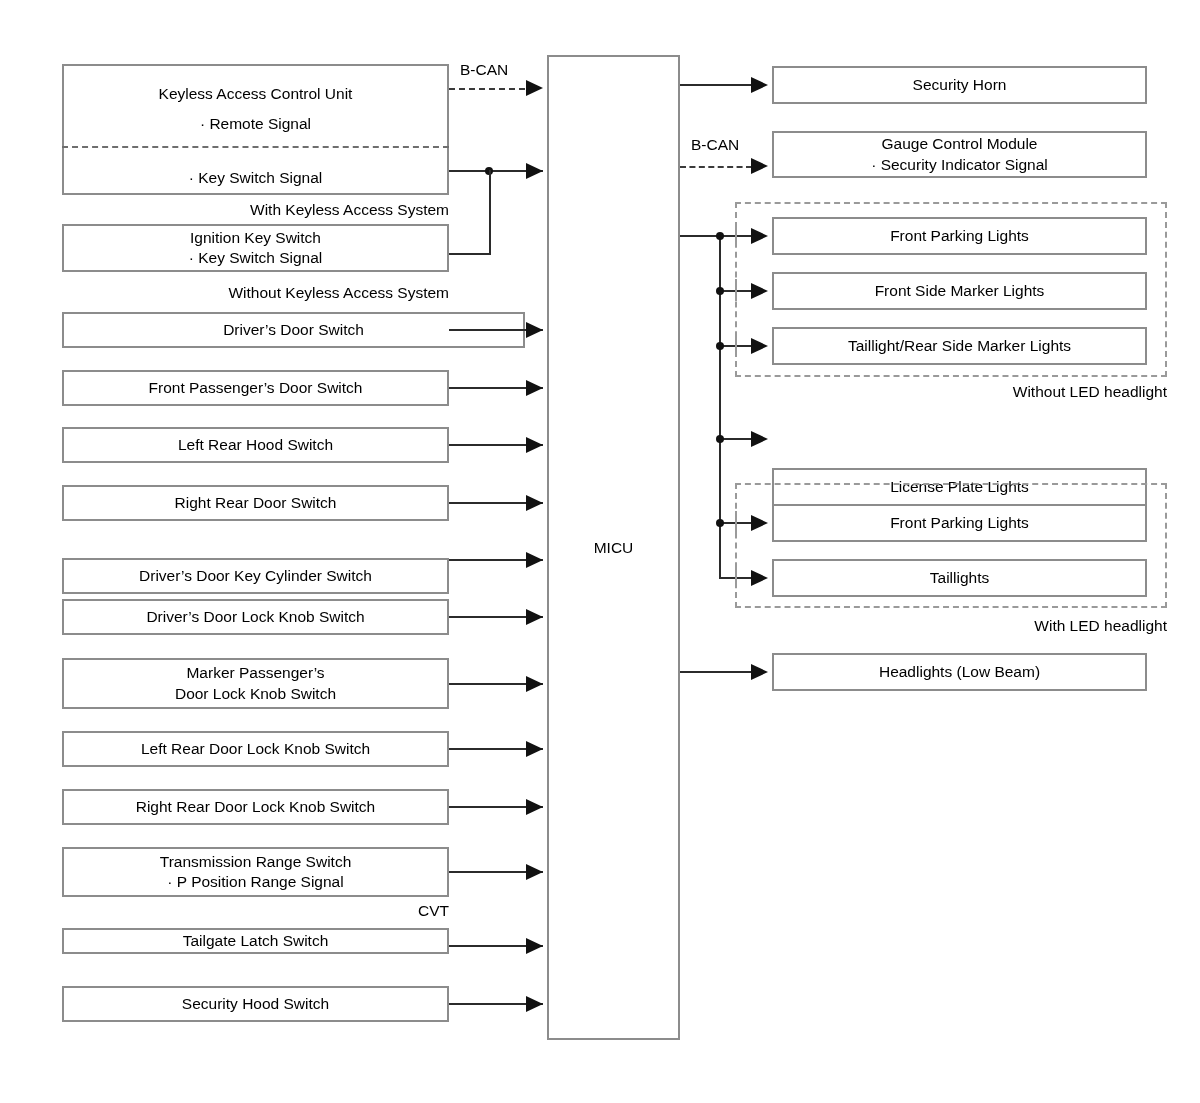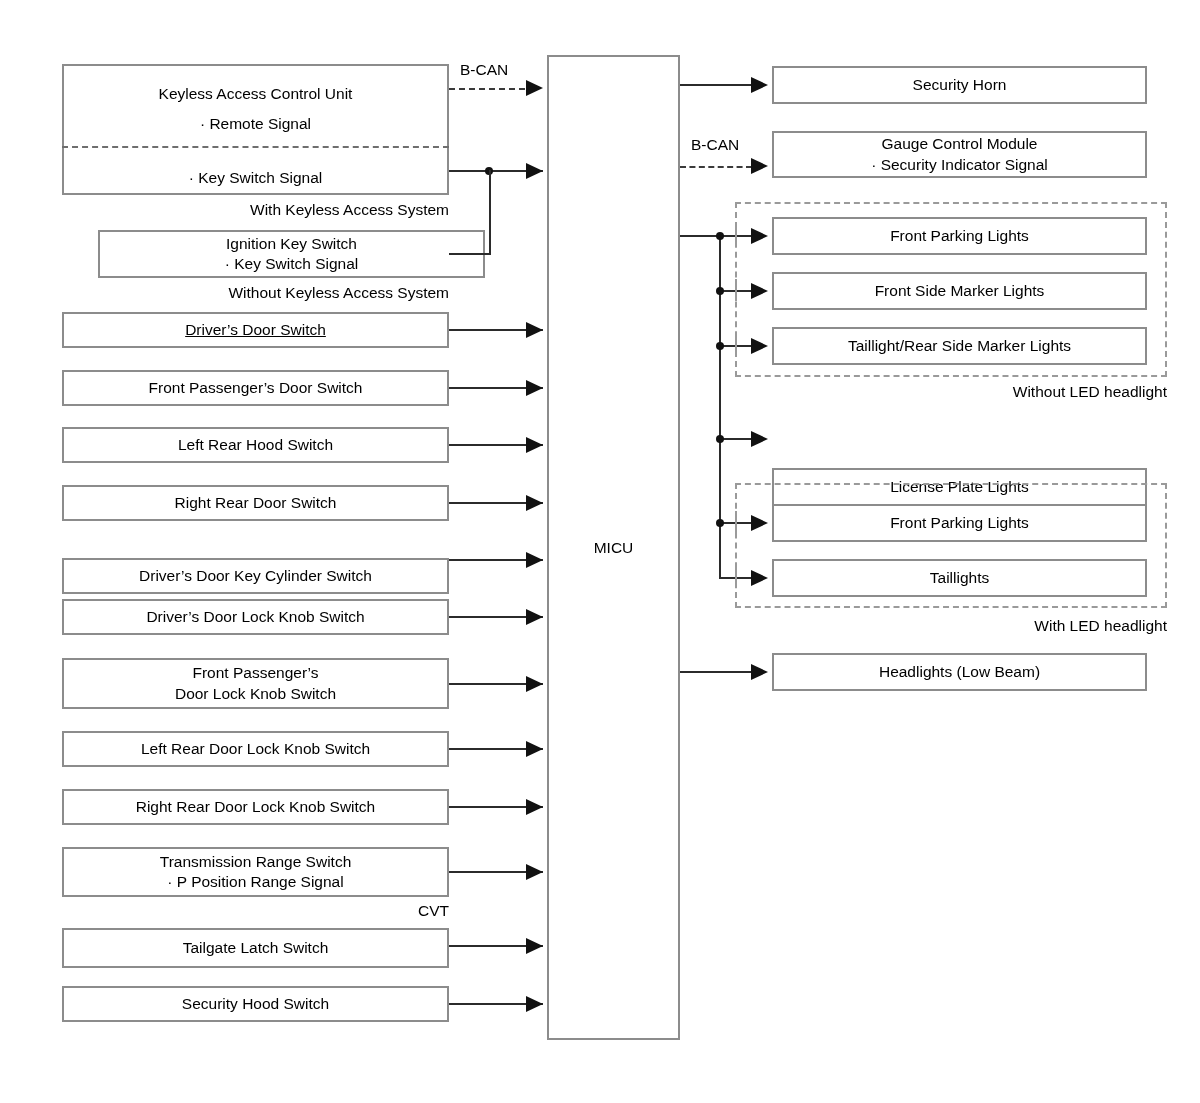--- a/index.html
+++ b/index.html
@@ -94,64 +94,64 @@
 <div id="stage">
 
   <div class="box" style="left:62px;top:64px;width:387px;height:131px;justify-content:flex-start;padding-top:18px;">
     <span class="ln">Keyless Access Control Unit</span>
     <span class="ln" style="margin-top:10px;">· Remote Signal</span>
     <span class="ln" style="margin-top:33px;">· Key Switch Signal</span>
   </div>
   <div class="sep" style="left:62px;top:146px;width:387px;"></div>
   <div class="cap r" style="left:449px;top:202px;">With Keyless Access System</div>
 
-  <div class="box" style="left:62px;top:230px;width:387px;height:48px;margin-left:36px;">
+  <div class="box" style="left:62px;top:224px;width:387px;height:48px;">
     <span class="ln">Ignition Key Switch</span>
     <span class="ln">· Key Switch Signal</span>
   </div>
   <div class="cap r" style="left:449px;top:285px;">Without Keyless Access System</div>
 
-  <div class="box" style="left:62px;top:312px;width:387px;height:36px;text-decoration:underline;">
+  <div class="box" style="left:62px;top:312px;width:463px;height:36px;">
     <span class="ln">Driver’s Door Switch</span>
   </div>
   <div class="box" style="left:62px;top:370px;width:387px;height:36px;">
     <span class="ln">Front Passenger’s Door Switch</span>
   </div>
   <div class="box" style="left:62px;top:427px;width:387px;height:36px;">
     <span class="ln">Left Rear Hood Switch</span>
   </div>
   <div class="box" style="left:62px;top:485px;width:387px;height:36px;">
     <span class="ln">Right Rear Door Switch</span>
   </div>
   <div class="box" style="left:62px;top:542px;width:387px;height:36px;margin-top:16px;">
     <span class="ln">Driver’s Door Key Cylinder Switch</span>
   </div>
   <div class="box" style="left:62px;top:599px;width:387px;height:36px;">
     <span class="ln">Driver’s Door Lock Knob Switch</span>
   </div>
 
   <div class="box" style="left:62px;top:658px;width:387px;height:51px;">
-    <span class="ln">Front Passenger’s</span>
+    <span class="ln">Marker Passenger’s</span>
     <span class="ln">Door Lock Knob Switch</span>
   </div>
 
   <div class="box" style="left:62px;top:731px;width:387px;height:36px;">
     <span class="ln">Left Rear Door Lock Knob Switch</span>
   </div>
   <div class="box" style="left:62px;top:789px;width:387px;height:36px;">
     <span class="ln">Right Rear Door Lock Knob Switch</span>
   </div>
 
   <div class="box" style="left:62px;top:847px;width:387px;height:50px;">
     <span class="ln">Transmission Range Switch</span>
     <span class="ln">· P Position Range Signal</span>
   </div>
   <div class="cap r" style="left:449px;top:903px;">CVT</div>
 
-  <div class="box" style="left:62px;top:928px;width:387px;height:40px;">
+  <div class="box" style="left:62px;top:928px;width:387px;height:26px;">
     <span class="ln">Tailgate Latch Switch</span>
   </div>
   <div class="box" style="left:62px;top:986px;width:387px;height:36px;">
     <span class="ln">Security Hood Switch</span>
   </div>
 
   <div class="micu" style="left:547px;top:55px;width:133px;height:985px;text-align:right;">
     <span>MICU</span>
   </div>
 

